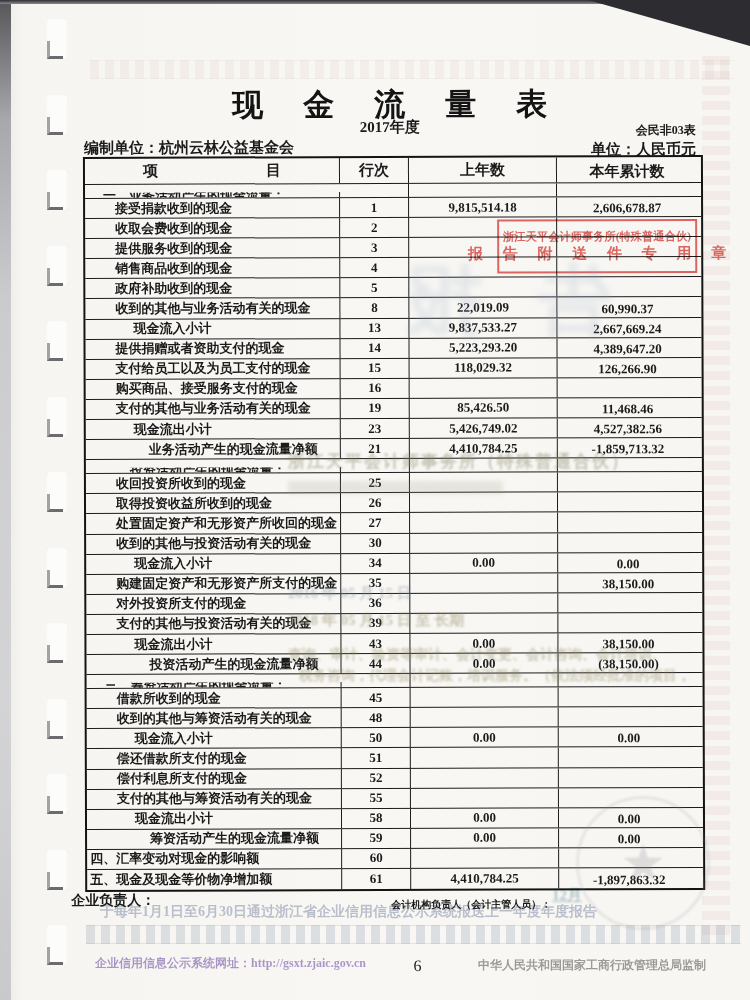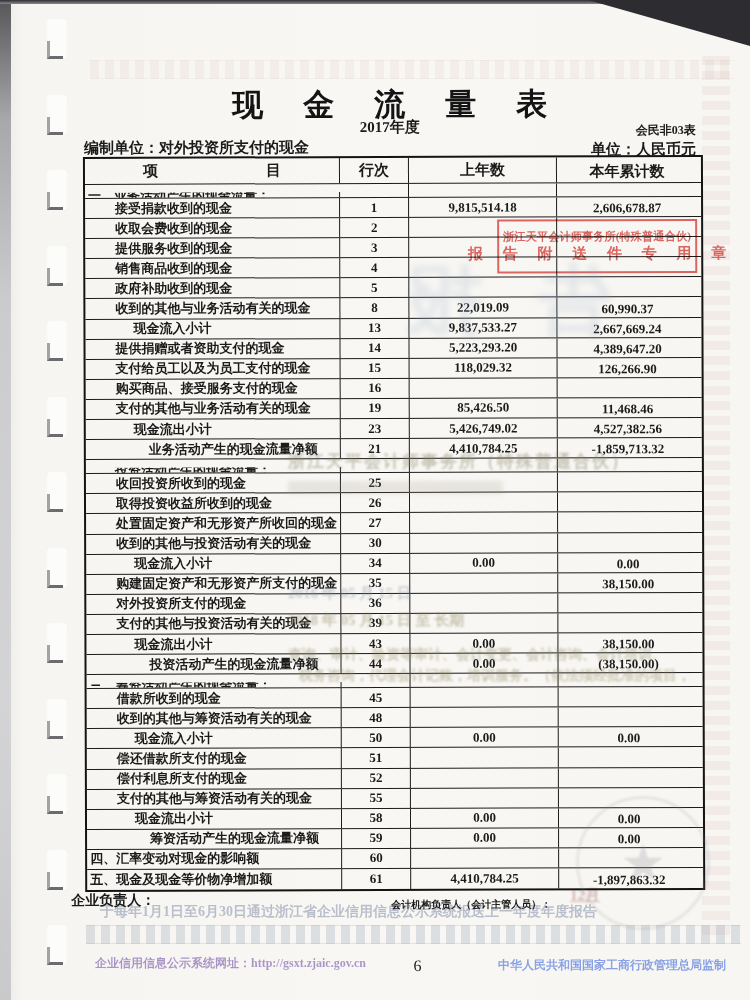--- a/index.html
+++ b/index.html
@@ -42,21 +42,21 @@
   .tr.section{height:14px;}
   .td{box-sizing:border-box;border-right:1px solid #1c1c1c;display:flex;align-items:center;
      font-size:13px;font-weight:bold;overflow:hidden;white-space:nowrap;}
   .td:last-child{border-right:none;}
   .c-label{width:255px;justify-content:flex-start;}
   .c-line{width:69px;justify-content:center;}
   .c-prev{width:148px;justify-content:center;}
   .c-cur{width:140px;justify-content:center;padding-top:3px;}
   .tr.header .td{font-size:15px;}
   .tr.header .c-label{padding:0 58px;justify-content:space-between;}
-  .tr.section .c-label{padding-left:3px;font-size:13px;margin-top:8px;}
+  .tr.section .c-label{padding-left:18px;font-size:13px;margin-top:8px;}
   .tr.item .c-label{padding-left:30px;}
   .tr.subtotal .c-label{padding-left:48px;}
   .tr.net .c-label{padding-left:63px;}
   .tr.total .c-label{padding-left:3px;}
   
   .stamp{position:absolute;left:498px;top:220px;width:196px;height:50px;
     border:2px solid #d9554f;color:#d9554f;z-index:12;opacity:.9;
     display:flex;flex-direction:column;align-items:center;justify-content:center;
     mix-blend-mode:multiply;background:rgba(255,255,255,0);}
   .stamp-l1{font-size:11.5px;font-weight:bold;white-space:nowrap;transform:scaleX(.98);}
@@ -80,22 +80,22 @@
   .g-glyph2{left:535px;top:250px;}
   .g-audit{left:288px;top:450px;font-size:17px;letter-spacing:2px;color:#8a8468;opacity:.45;filter:blur(.8px);z-index:1;}
   .g-bar{left:288px;top:481px;width:215px;height:13px;background:#9a9480;opacity:.18;filter:blur(2px);z-index:1;}
   .g-date1{left:288px;top:584px;font-size:15px;color:#7f8aa0;opacity:.40;filter:blur(.8px);z-index:1;}
   .g-date2{left:288px;top:611px;font-size:15px;color:#8e8560;opacity:.45;filter:blur(.8px);z-index:1;}
   .g-scope1{left:288px;top:646px;font-size:14px;color:#8e8560;opacity:.40;filter:blur(.8px);z-index:1;}
   .g-scope2{left:288px;top:667px;font-size:14px;color:#8e8560;opacity:.40;filter:blur(.8px);z-index:1;margin-left:11px;}
   .g-scope3{left:288px;top:689px;font-size:14px;color:#8e8560;opacity:.40;filter:blur(.8px);z-index:1;}
   .g-notice{left:100px;top:903px;font-size:14px;color:#8593ad;opacity:.55;filter:blur(.6px);}
   .g-url{left:95px;top:955px;font-size:12px;color:#4c1d95;opacity:.45;filter:blur(.6px);}
-  .g-issuer{left:498px;top:957px;font-size:12px;color:#1d4ed8;opacity:.5;filter:blur(.6px);}
-  .g-datefrag{left:570px;top:886px;font-size:15px;color:#7f1d1d;opacity:.3;filter:blur(.8px);text-decoration:underline;}
+  .g-issuer{left:478px;top:957px;font-size:12px;color:#404040;opacity:.5;filter:blur(.6px);}
+  .g-datefrag{left:552px;top:886px;font-size:15px;color:#0c4a6e;opacity:.3;filter:blur(.8px);text-decoration:underline;}
   .g-seal{left:576px;top:796px;width:128px;height:128px;border:3px solid rgba(150,150,160,.55);
     border-radius:50%;opacity:.32;filter:blur(1px);display:flex;align-items:center;justify-content:center;
     font-size:46px;color:rgba(140,140,152,.75);z-index:1;}
 </style>
 </head>
 <body>
 
 <div class="page">
 
   <div class="edge-top"></div>
@@ -134,21 +134,21 @@
   <div class="ghost g-datefrag">12月</div>
   <div class="ghost g-notice">于每年1月1日至6月30日通过浙江省企业信用信息公示系统报送上一年度年度报告</div>
   <div class="ghost g-url">企业信用信息公示系统网址：http://gsxt.zjaic.gov.cn</div>
   <div class="ghost g-issuer">中华人民共和国国家工商行政管理总局监制</div>
 
   <div class="sheet">
 
     <div class="title">现金流量表</div>
     <div class="period">2017年度</div>
     <div class="form-code">会民非03表</div>
-    <div class="prepared">编制单位：对外投资所支付的现金</div>
+    <div class="prepared">编制单位：杭州云林公益基金会</div>
     <div class="unit">单位：人民币元</div>
 
     <div class="tbl">
       <div class="tr header">
         <div class="td c-label">
           <span>项</span>
           <span>目</span>
         </div>
         <div class="td c-line">行次</div>
         <div class="td c-prev">上年数</div>

